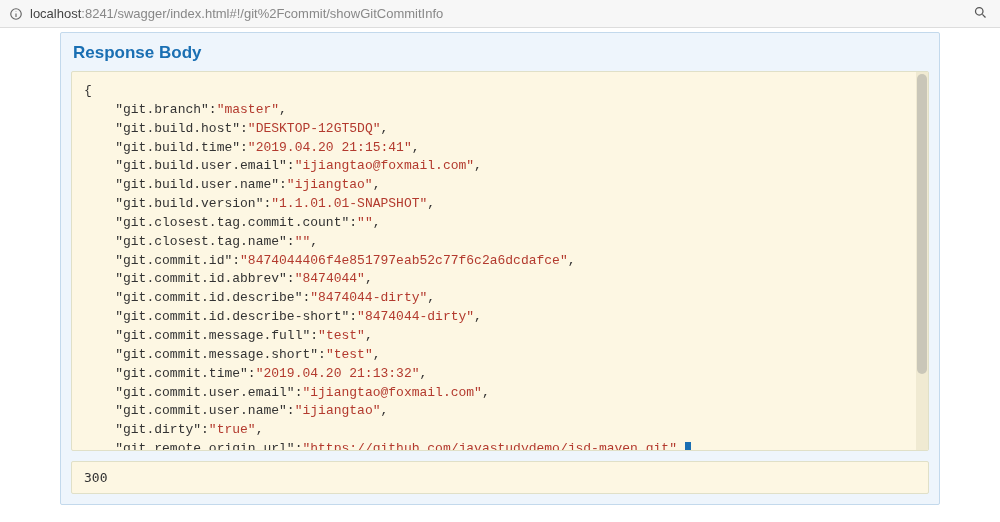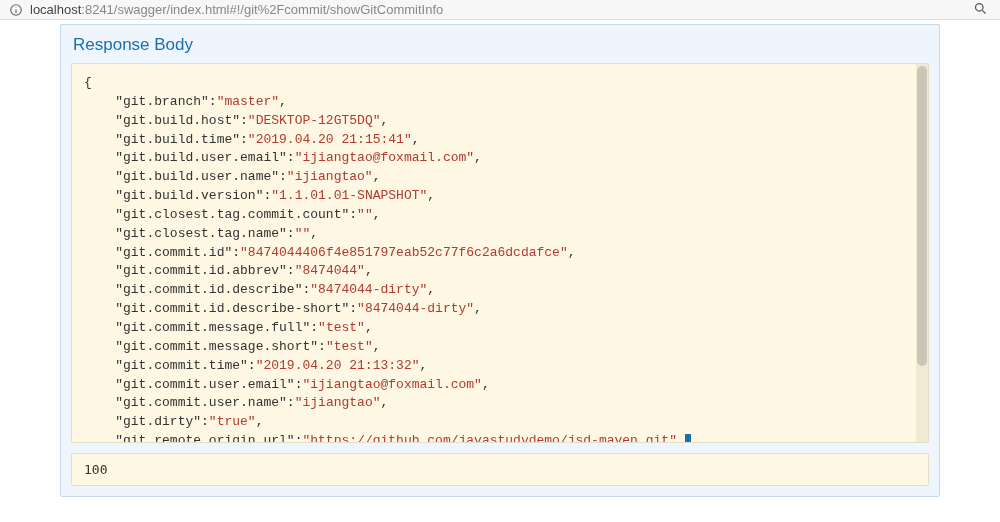--- a/index.html
+++ b/index.html
@@ -6,21 +6,21 @@
     body {
       font-family: "Segoe UI", Arial, sans-serif;
       background: #fff;
       width: 1000px;
       height: 522px;
       overflow: hidden;
     }
     .url-bar {
       display: flex;
       align-items: center;
-      height: 20px;
+      height: 28px;
       border-bottom: 1px solid #ddd;
       background: #f7f7f7;
       padding: 0 8px;
       color: #666;
       font-size: 13px;
     }
     .url-bar .info-icon {
       width: 16px; height: 16px;
       display: inline-flex; align-items: center; justify-content: center;
       margin-right: 6px;
@@ -39,21 +39,21 @@
       margin: 0 auto;
       width: 880px;
       background: #eef5fc;
       border: 1px solid #c3d9ec;
       border-radius: 2px;
       padding: 6px 10px 10px 10px;
     }
     .section-title {
       color: #1a6fb3;
       font-size: 17px;
-      font-weight: 400;
+      font-weight: 700;
       padding: 4px 0 8px 2px;
     }
     .response-body-box {
       position: relative;
       background: #fdf7e3;
       border: 1px solid #e0e0c8;
       border-radius: 2px;
       padding: 10px 12px;
       height: 380px;
       overflow: hidden;
@@ -150,17 +150,17 @@
         </div>
       <div class="fake-scrollbar">
         <div class="thumb"></div>
       </div>
     </div>
 
     <div class="hr-sep"></div>
 
 
     <div class="response-code-box">
-      <span>100</span>
+      <span>300</span>
     </div>
 
   </div>
 </div>
 
 </body></html>

